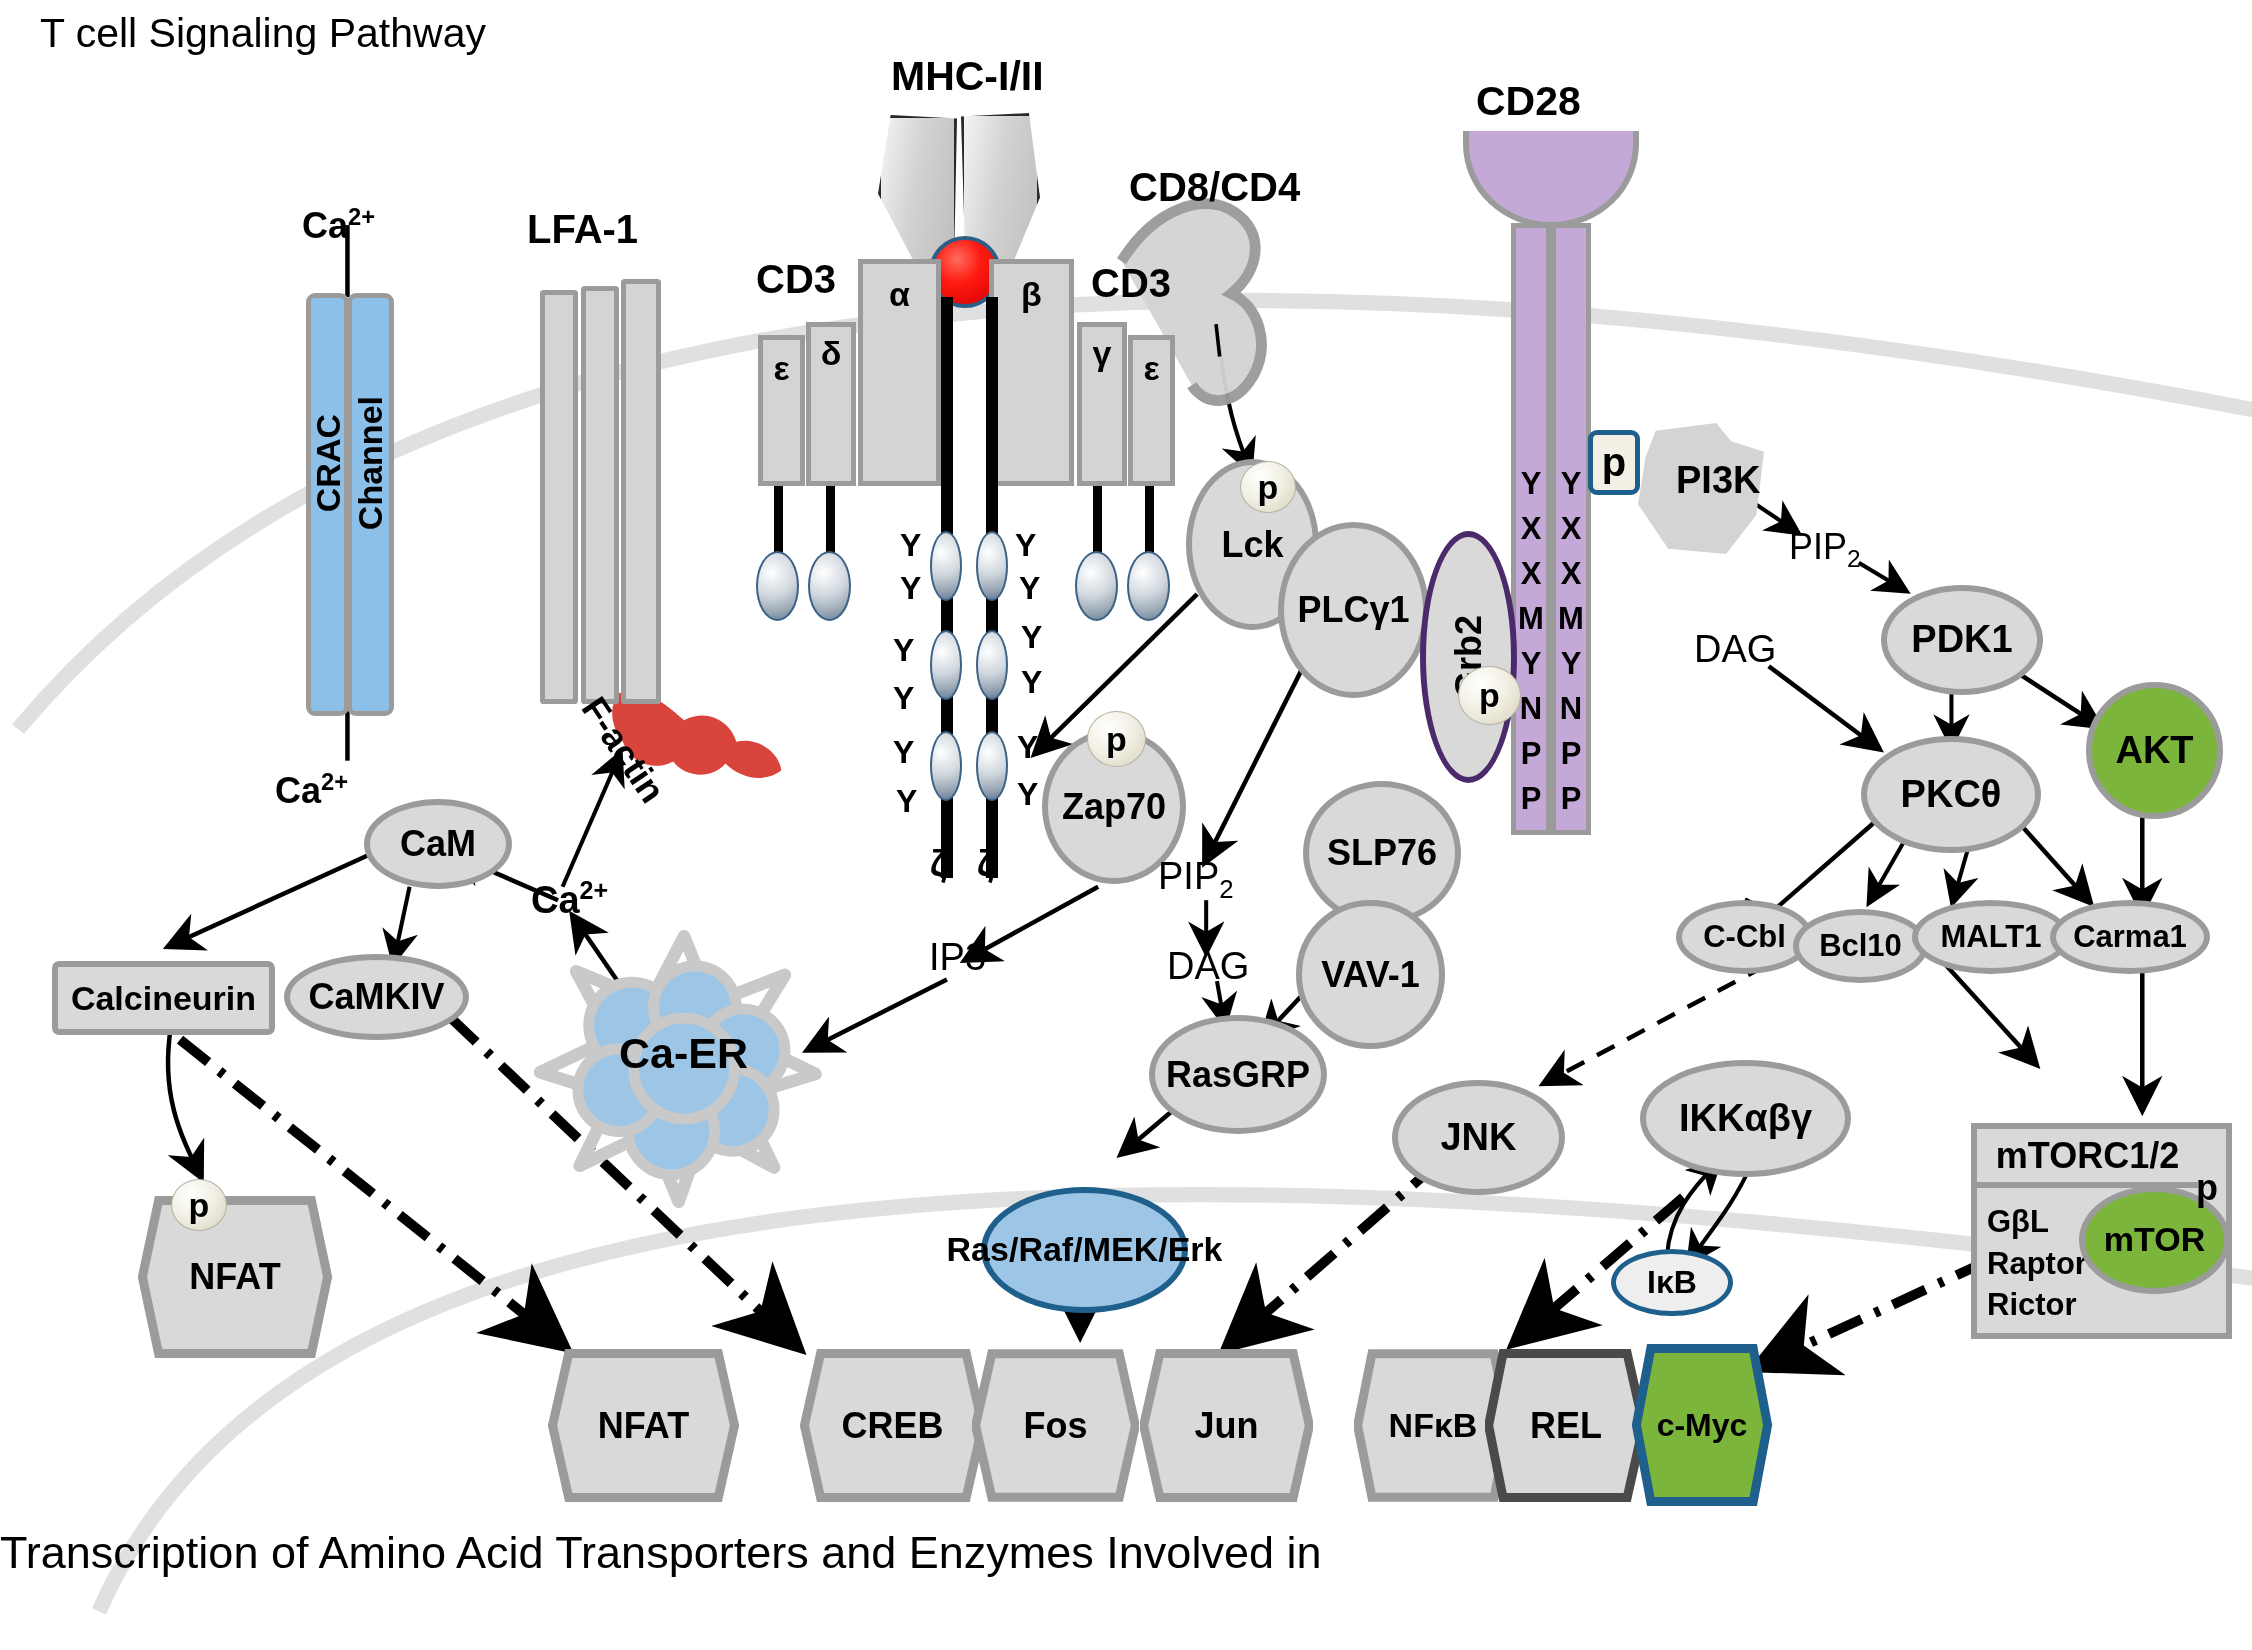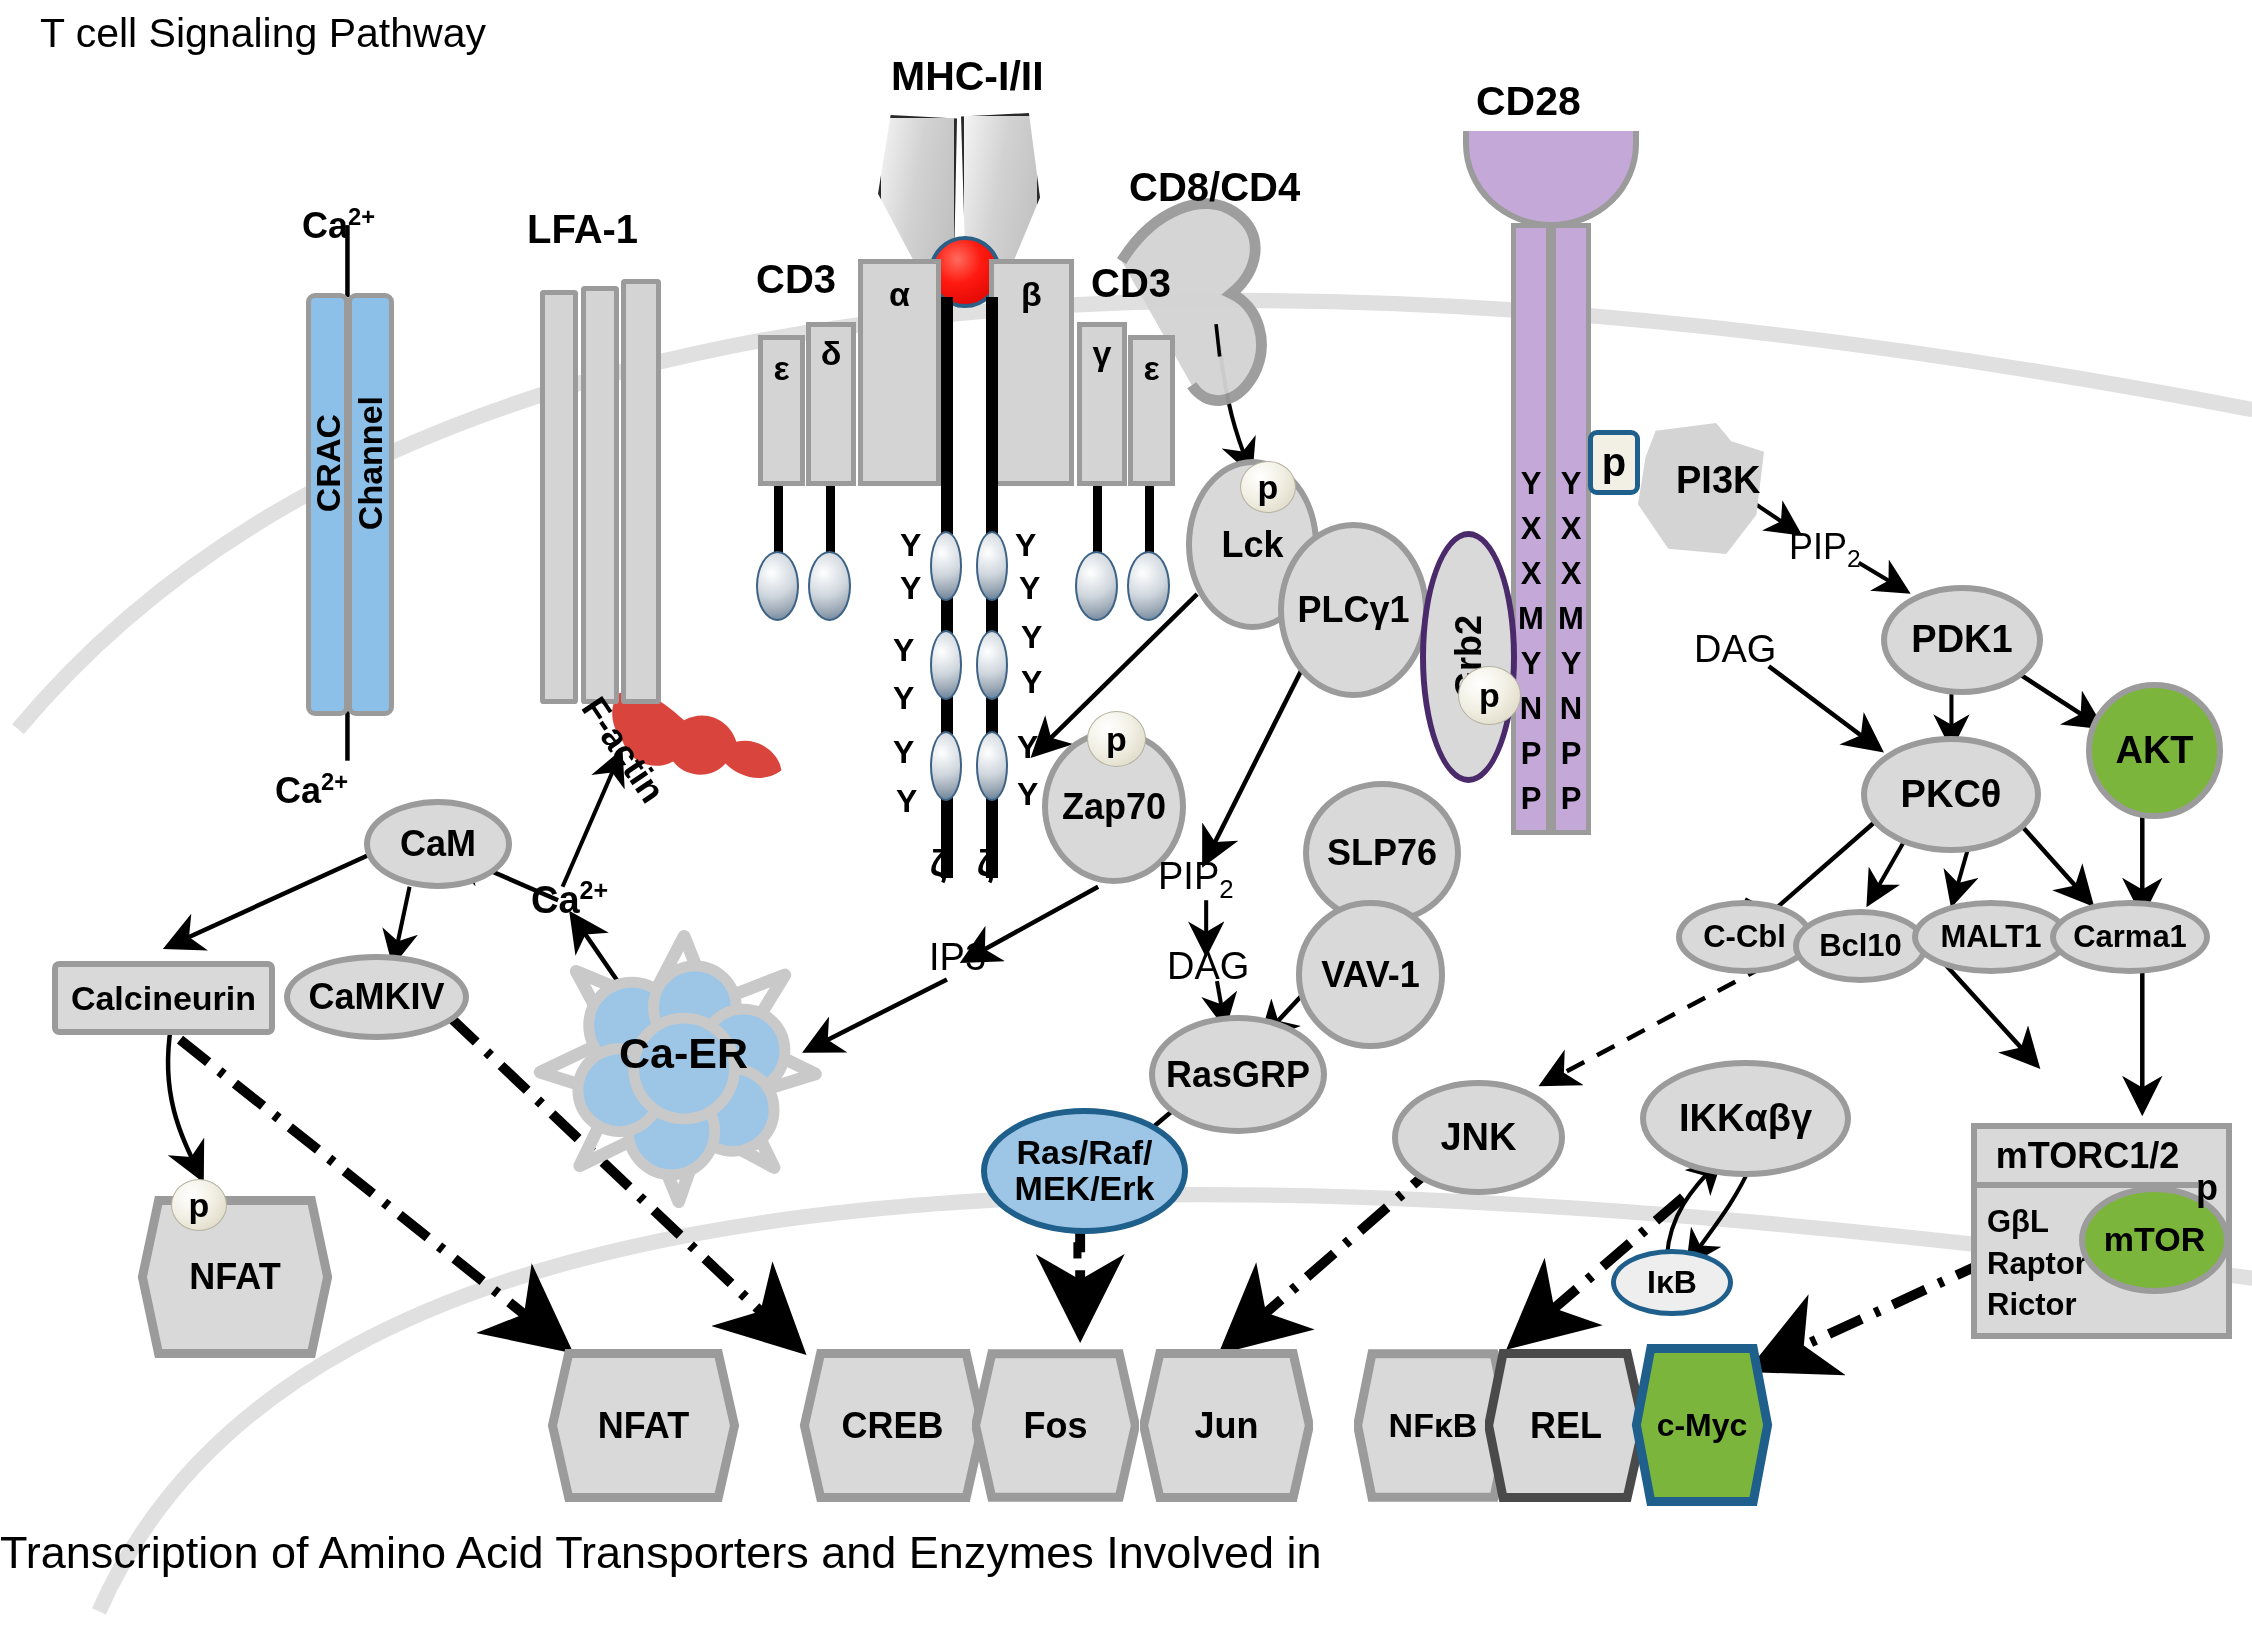--- a/index.html
+++ b/index.html
@@ -359,21 +359,21 @@
          font-weight:bold;font-size:36px;color:#000;">NFAT</div>
   </div>
   <div class="pball" style="left:171px;top:1179px;width:56px;height:52px;font-size:34px;">p</div>
 
   <div class="plain" style="left:1158px;top:857px;font-size:38px;"><span>PIP</span><sub style="font-size:0.68em;">2</sub></div>
   <div class="plain" style="left:929px;top:938px;font-size:38px;">IP3</div>
   <div class="plain" style="left:1167px;top:947px;font-size:38px;">DAG</div>
 
   <div class="oval" style="left:1149px;top:1015px;width:178px;height:119px;font-size:36px;">RasGRP</div>
 
-  <div class="oval blue" style="left:981px;top:1108px;width:207px;height:126px;font-size:34px;flex-direction:column;">
+  <div class="oval blue" style="left:981px;top:1187px;width:207px;height:126px;font-size:34px;">
     <span>Ras/Raf/</span>
     <span>MEK/Erk</span>
   </div>
 
   <div class="hexwrap" style="left:547px;top:1348px;width:193px;height:155px;">
     <svg width="193" height="155" viewBox="0 0 214 172">
       <polygon points="24,6 190,6 208,86 190,166 24,166 6,86" fill="#d9d9d9" stroke="#9b9b9b" stroke-width="10"></polygon>
     </svg>
     <div class="abs" style="left:0;top:0;width:193px;height:155px;display:flex;align-items:center;justify-content:center;font-weight:bold;font-size:36px;">NFAT</div>
   </div>

